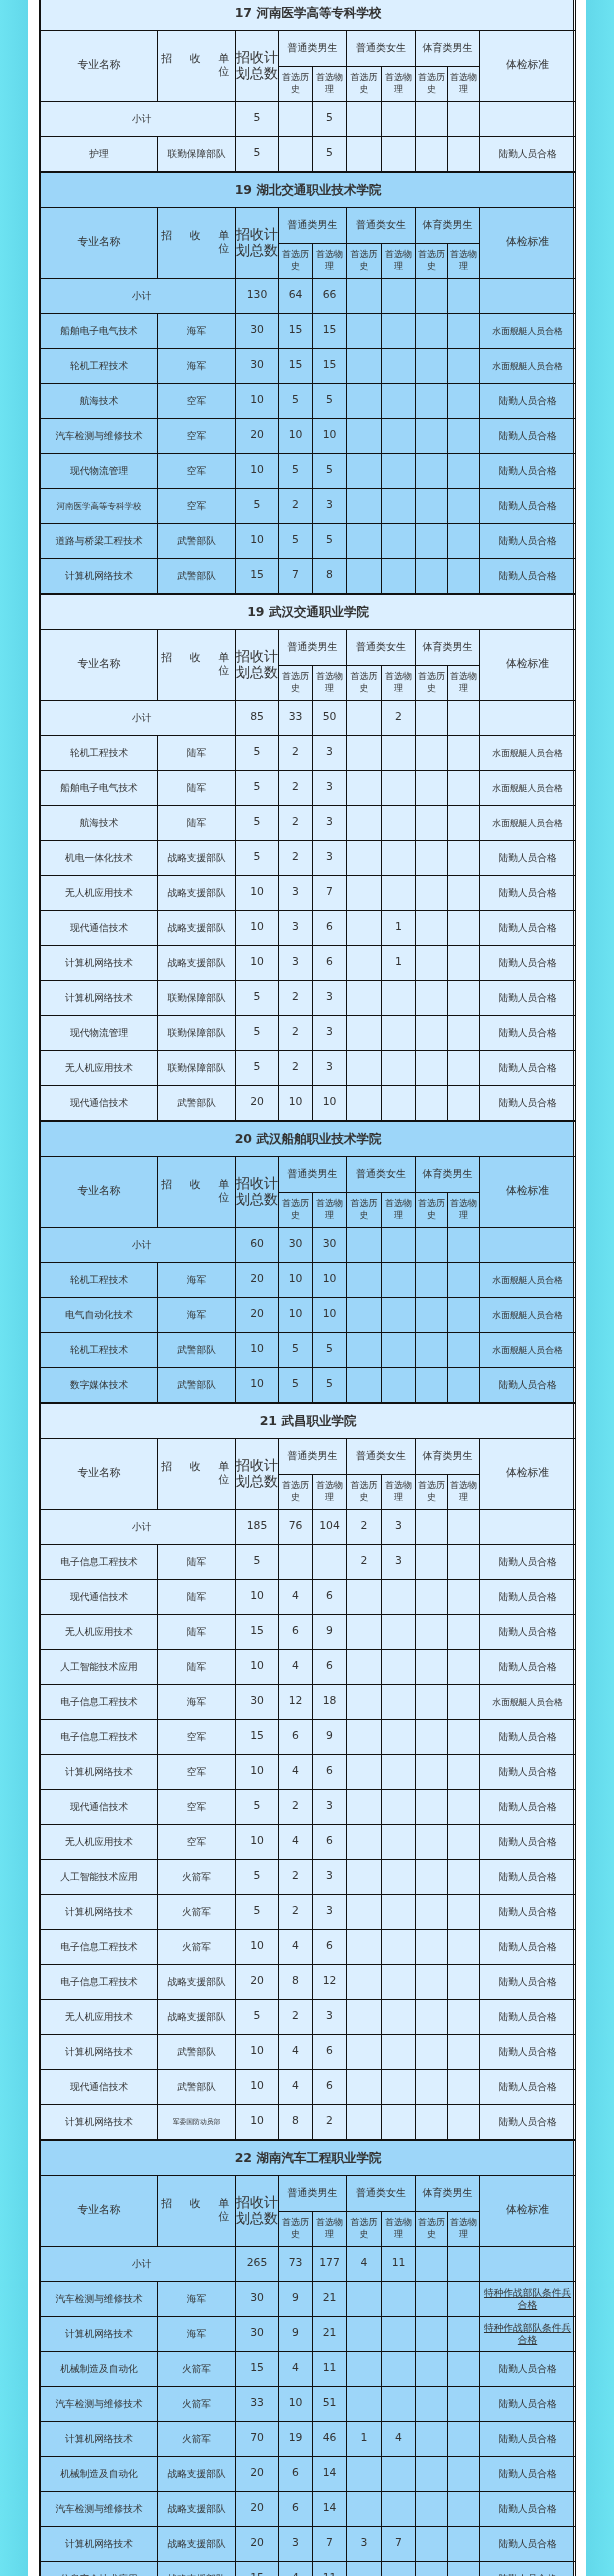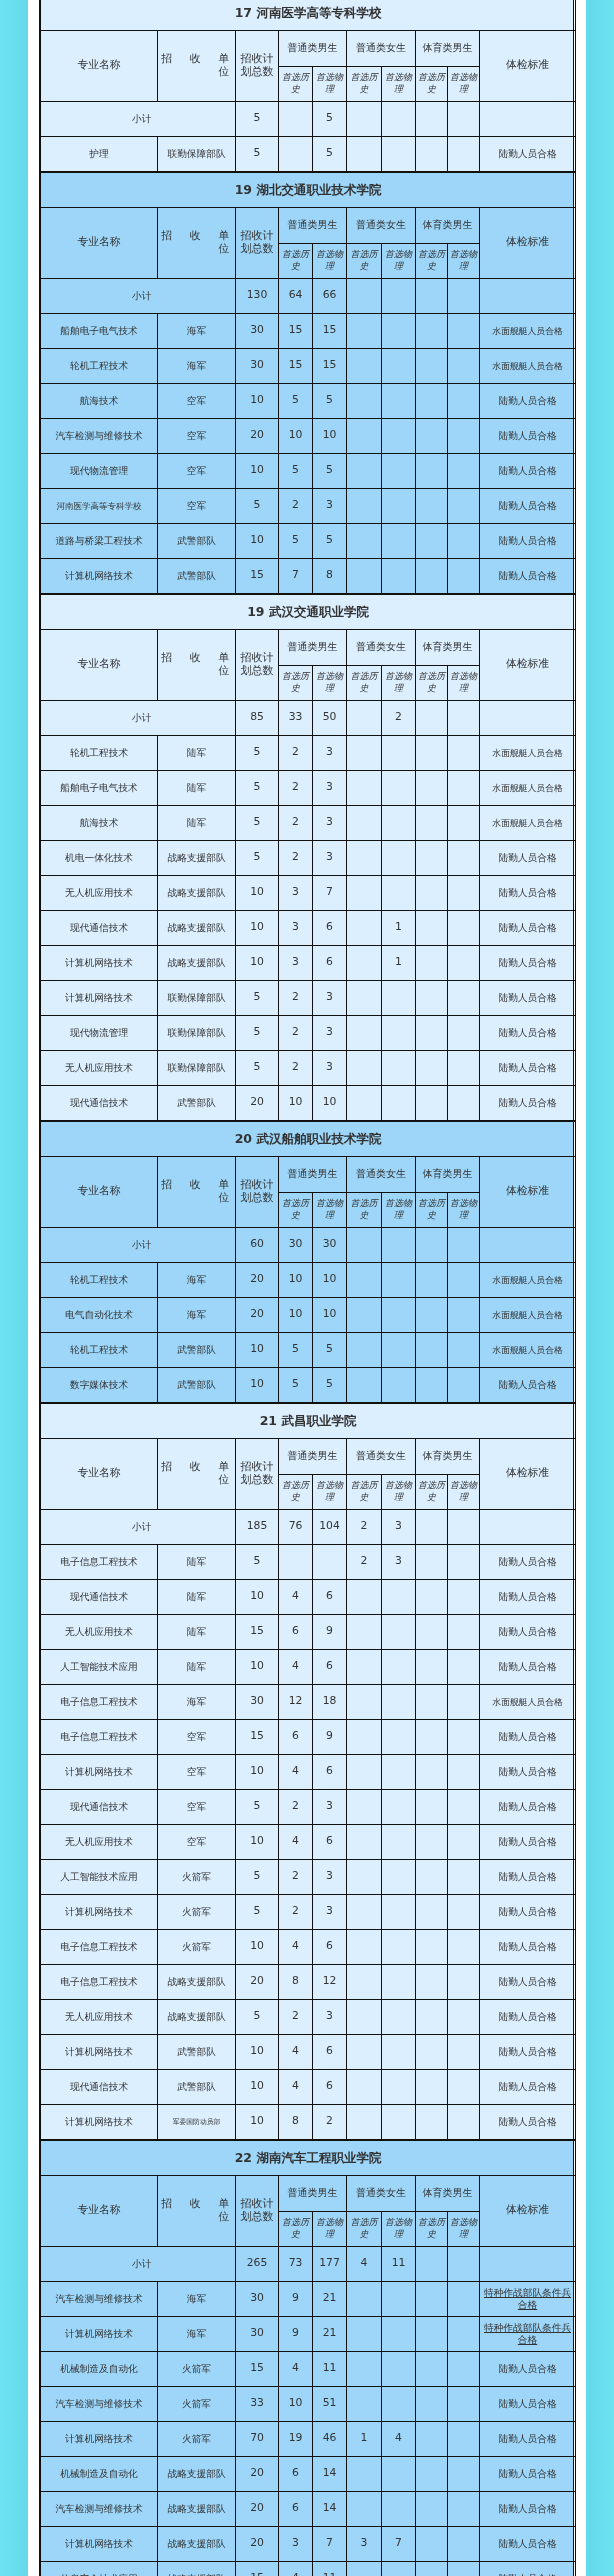--- a/index.html
+++ b/index.html
@@ -41,22 +41,22 @@
   }
   td.title {
     height: 34px;
     font-size: 12.5px;
     font-weight: bold;
     color: #333;
     letter-spacing: 0;
   }
   td.hdr { font-size: 10.8px; font-family: Liberation Mono, monospace; }
   td.hdr-top { height: 35px; font-size: 10px; }
-  td.hdr-sub { height: 34px; font-size: 9px; white-space: normal; line-height: 1.3; font-style: italic; }
-  td.hdr-stack { white-space: normal; line-height: 1.15; font-size: 11px; }
+  td.hdr-sub { height: 34px; font-size: 9px; white-space: normal; line-height: 1.3; }
+  td.hdr-stack { white-space: normal; line-height: 1.15; font-size: 14px; }
   td.hdr-unit { white-space: normal; letter-spacing: 5.7px; line-height: 1.2; text-align: right; }
   tr.row td { height: 34px; }
   td.num { font-size: 10.8px; }
   td.sm { font-size: 6.8px; }
   td.wrap { white-space: normal; line-height: 1.25; text-decoration: underline; }
   td.sub-label { padding-left: 91px; text-align: left; }
 </style>
 </head>
 <body>
 

